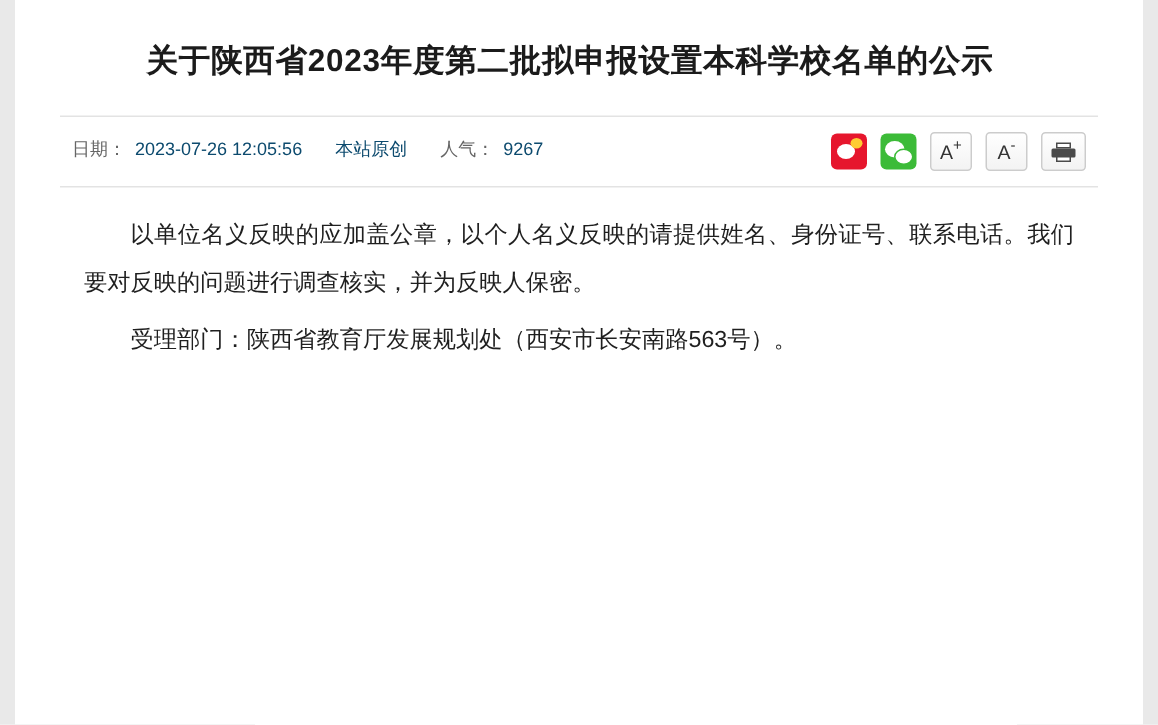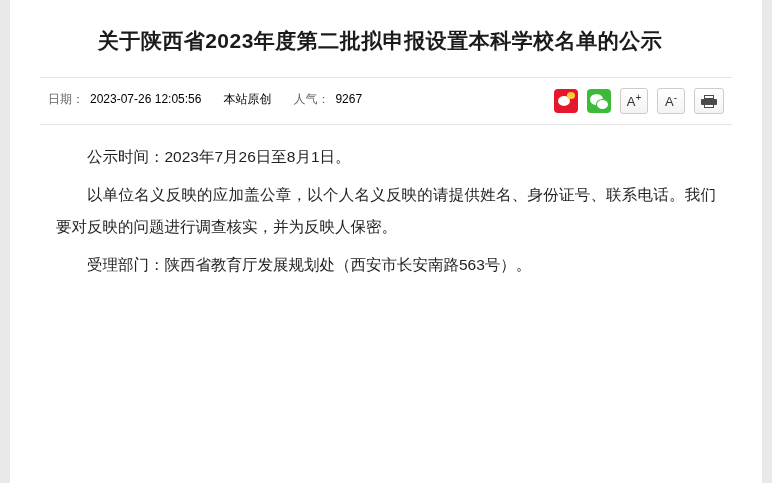--- a/index.html
+++ b/index.html
@@ -69,21 +69,21 @@
   .meta-row {
     display: flex;
     align-items: center;
     white-space: nowrap;
   }
   .meta-label {
     color: #666666;
     margin-right: 6px;
   }
   .meta-value {
-    color: #000000;
+    color: #0c4a6e;
     margin-right: 22px;
   }
   .meta-link {
     color: #2a5fa5;
     text-decoration: none;
   }
   .meta-right {
     display: flex;
     align-items: center;
     gap: 9px;
@@ -237,20 +237,19 @@
           <span class="printer">
             <span class="top"></span>
             <span class="body"></span>
             <span class="paper"></span>
           </span>
         </div>
       </div>
     </div>
 
     <div class="article">
-      <p class="para">公示时间：2023年7月26日至8月1日。</p>
       <p class="para">以单位名义反映的应加盖公章，以个人名义反映的请提供姓名、身份证号、联系电话。我们要对反映的问题进行调查核实，并为反映人保密。</p>
       <p class="para">受理部门：陕西省教育厅发展规划处（西安市长安南路563号）。</p>
 
     </div>
 
   </div>
 </div>
 
 </body></html>

